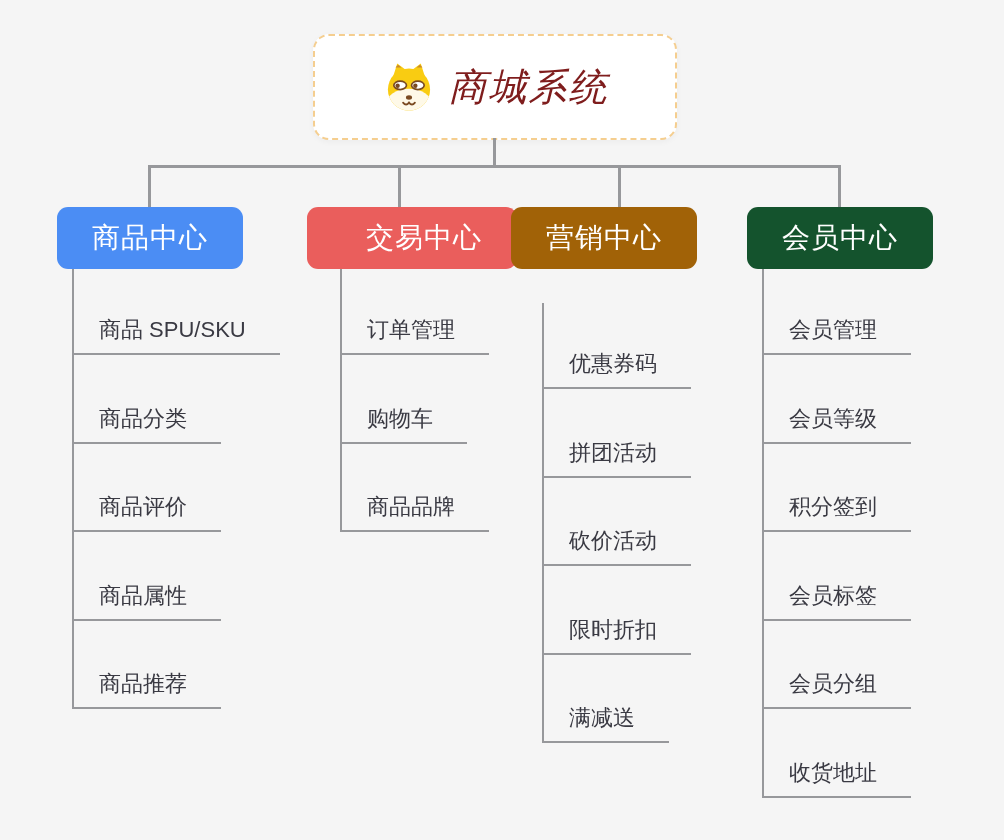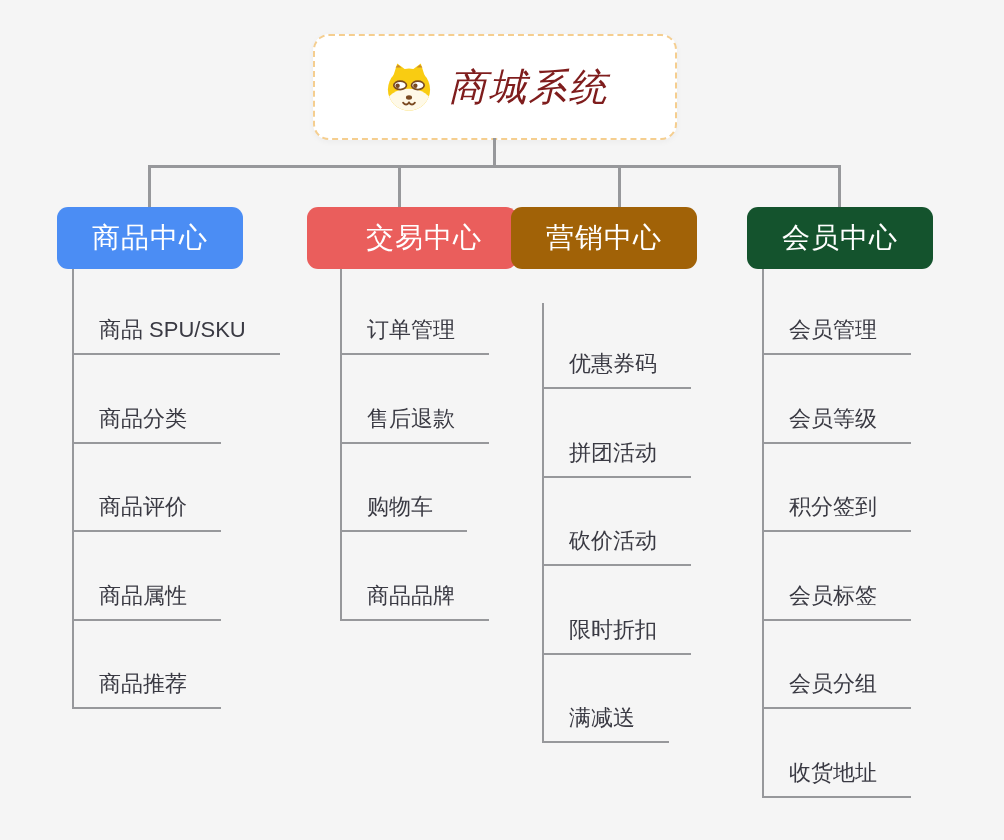--- a/index.html
+++ b/index.html
@@ -78,21 +78,20 @@
         <div class="branch-item">商品 SPU/SKU</div>
         <div class="branch-item">商品分类</div>
         <div class="branch-item">商品评价</div>
         <div class="branch-item">商品属性</div>
         <div class="branch-item">商品推荐</div>
       </div>
       <div class="connector drop" style="left: 398px;"></div>
       <div class="branch-box" style="left: 307px; background: rgb(234, 94, 92); padding-left: 24px;">交易中心</div>
       <div class="branch-column" style="left: 340px;">
         <div class="branch-item">订单管理</div>
-        <div class="branch-item">售后退款</div>
         <div class="branch-item">购物车</div>
         <div class="branch-item">商品品牌</div>
       </div>
       <div class="connector drop" style="left: 618px;"></div>
       <div class="branch-box" style="left: 511px; background: #a16207;">营销中心</div>
       <div class="branch-column" style="left: 542px; margin-top: 34px;">
         <div class="branch-item">优惠券码</div>
         <div class="branch-item">拼团活动</div>
         <div class="branch-item">砍价活动</div>
         <div class="branch-item">限时折扣</div>

